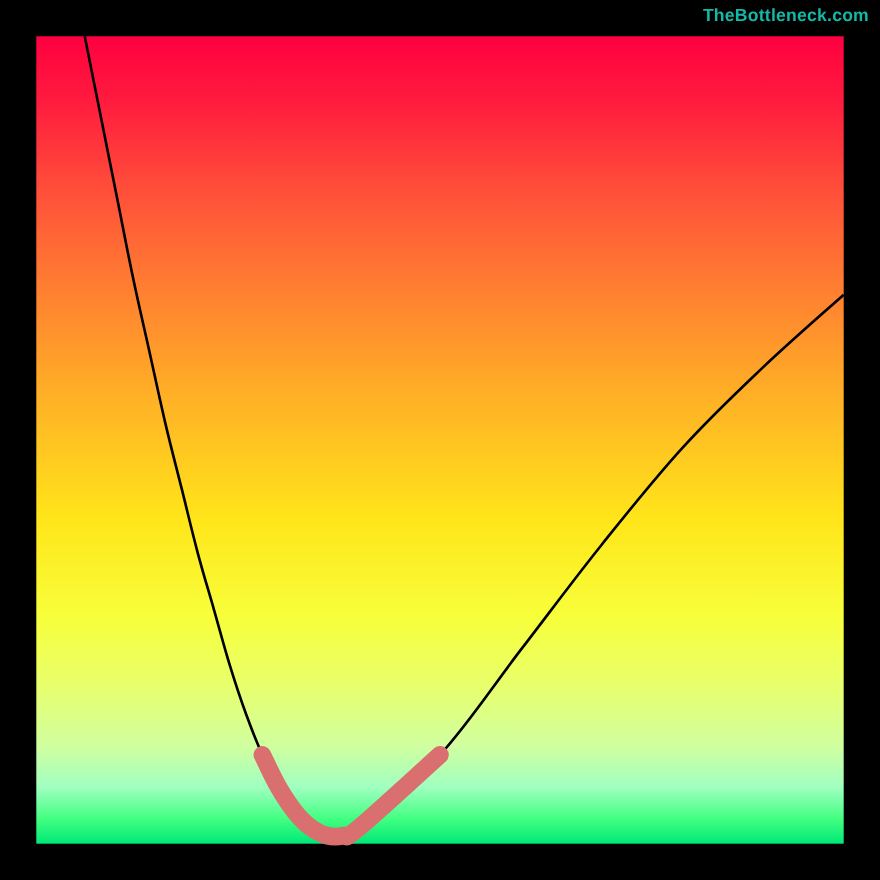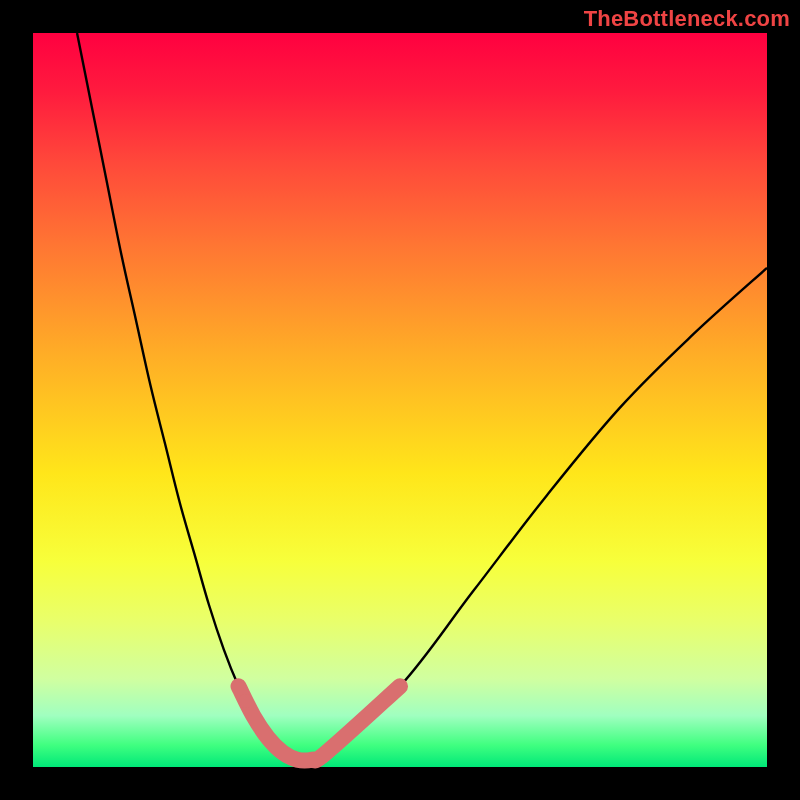--- a/index.html
+++ b/index.html
@@ -28,23 +28,23 @@
       #d0ffa0 88%,
       #a0ffc0 93%,
       #40ff80 97%,
       #00e878 100%);
   }
   .watermark {
     position: absolute;
     top: 6px;
     right: 10px;
     font-family: Arial, Helvetica, sans-serif;
-    font-size: 22px;
+    font-size: 16px;
     font-weight: bold;
-    color: #ef4444;
+    color: #14b8a6;
     letter-spacing: 0.2px;
   }
   svg.curve {
     position: absolute;
     left: 0;
     top: 0;
     width: 734px;
     height: 734px;
     overflow: visible;
   }

